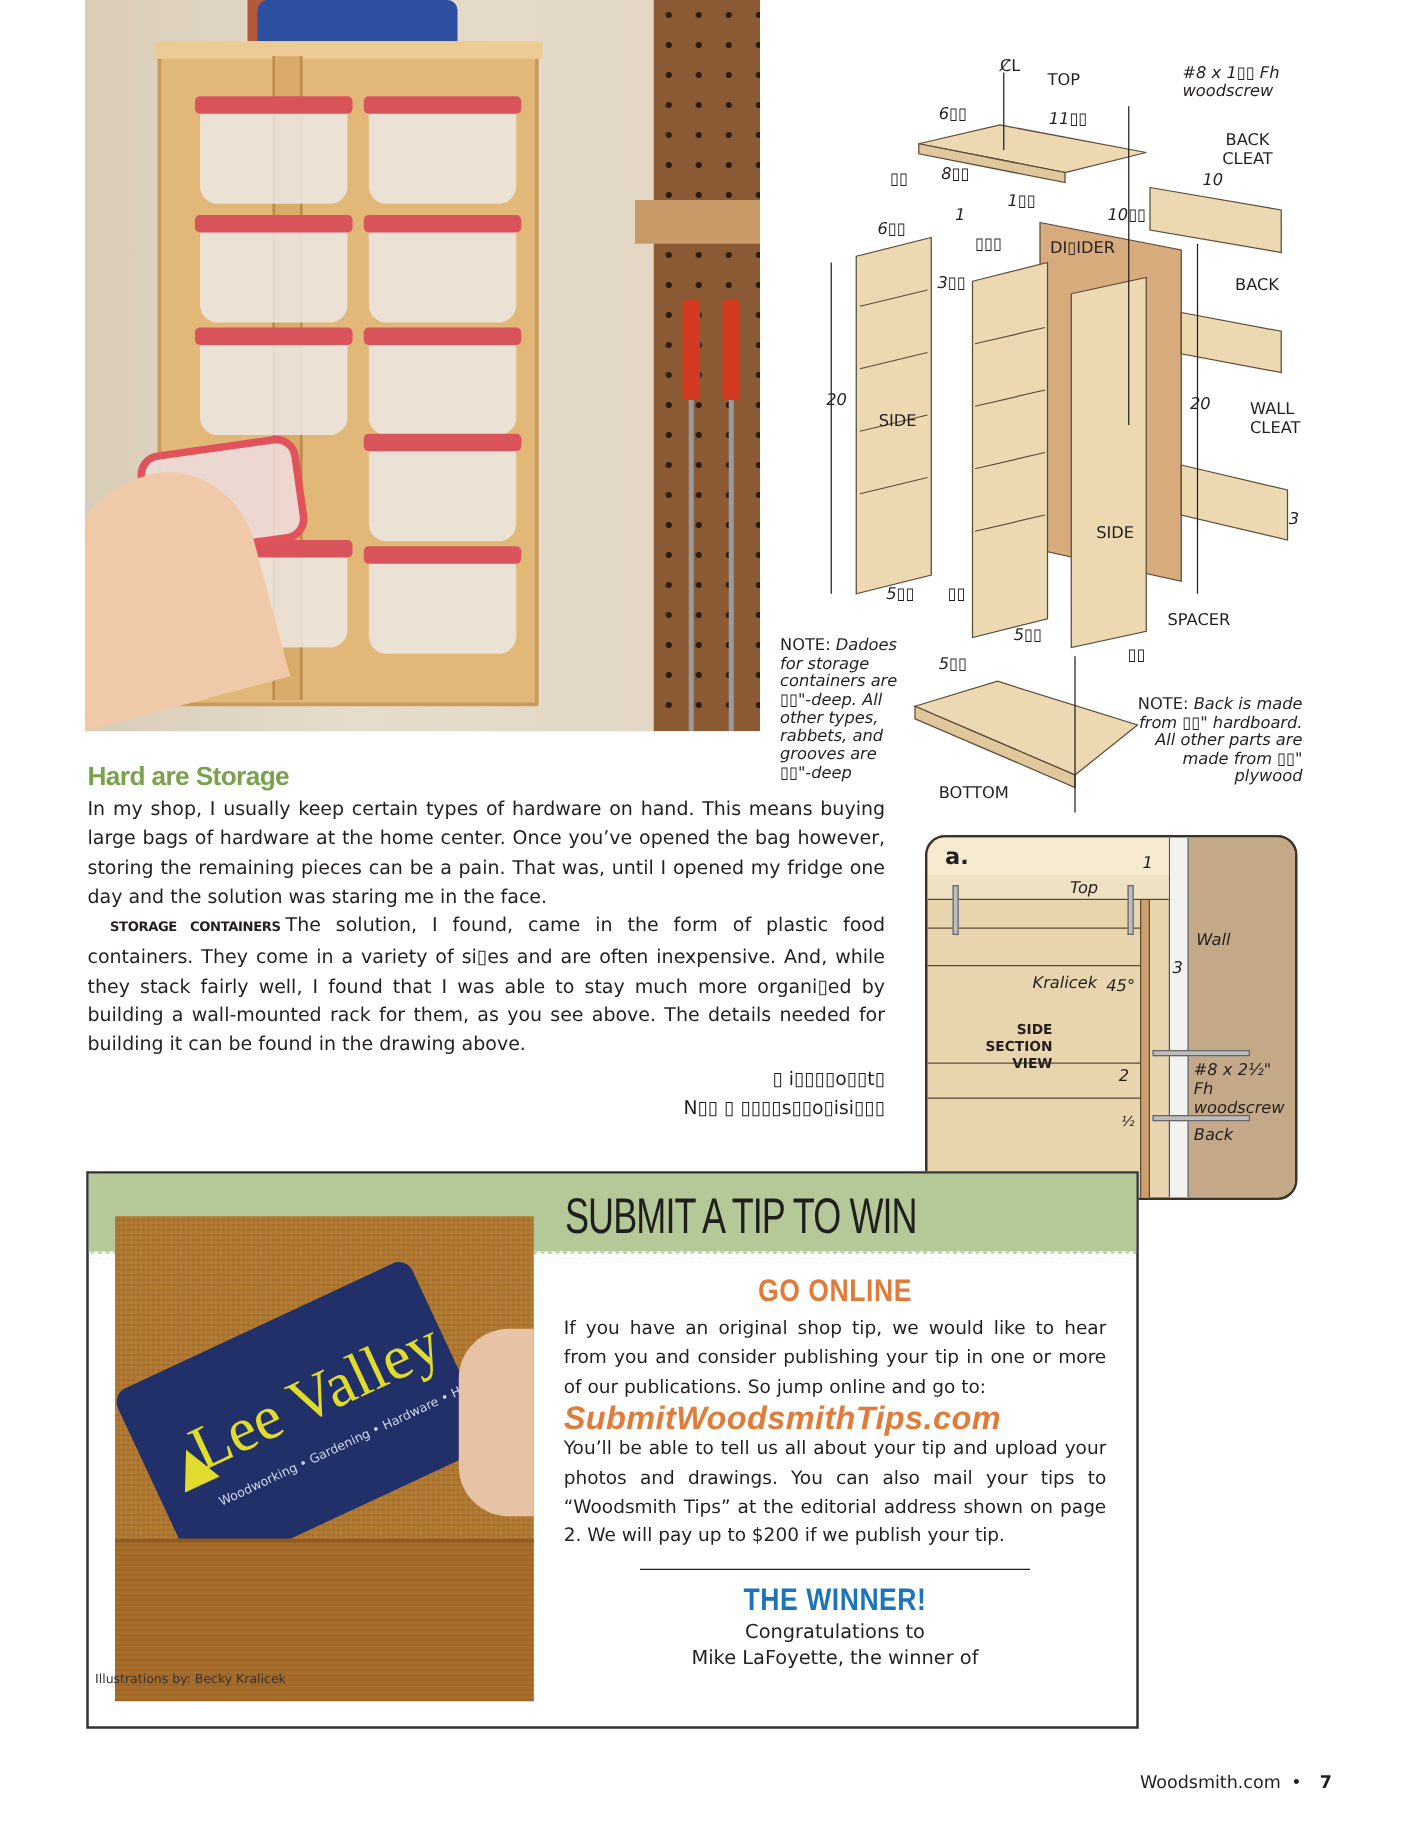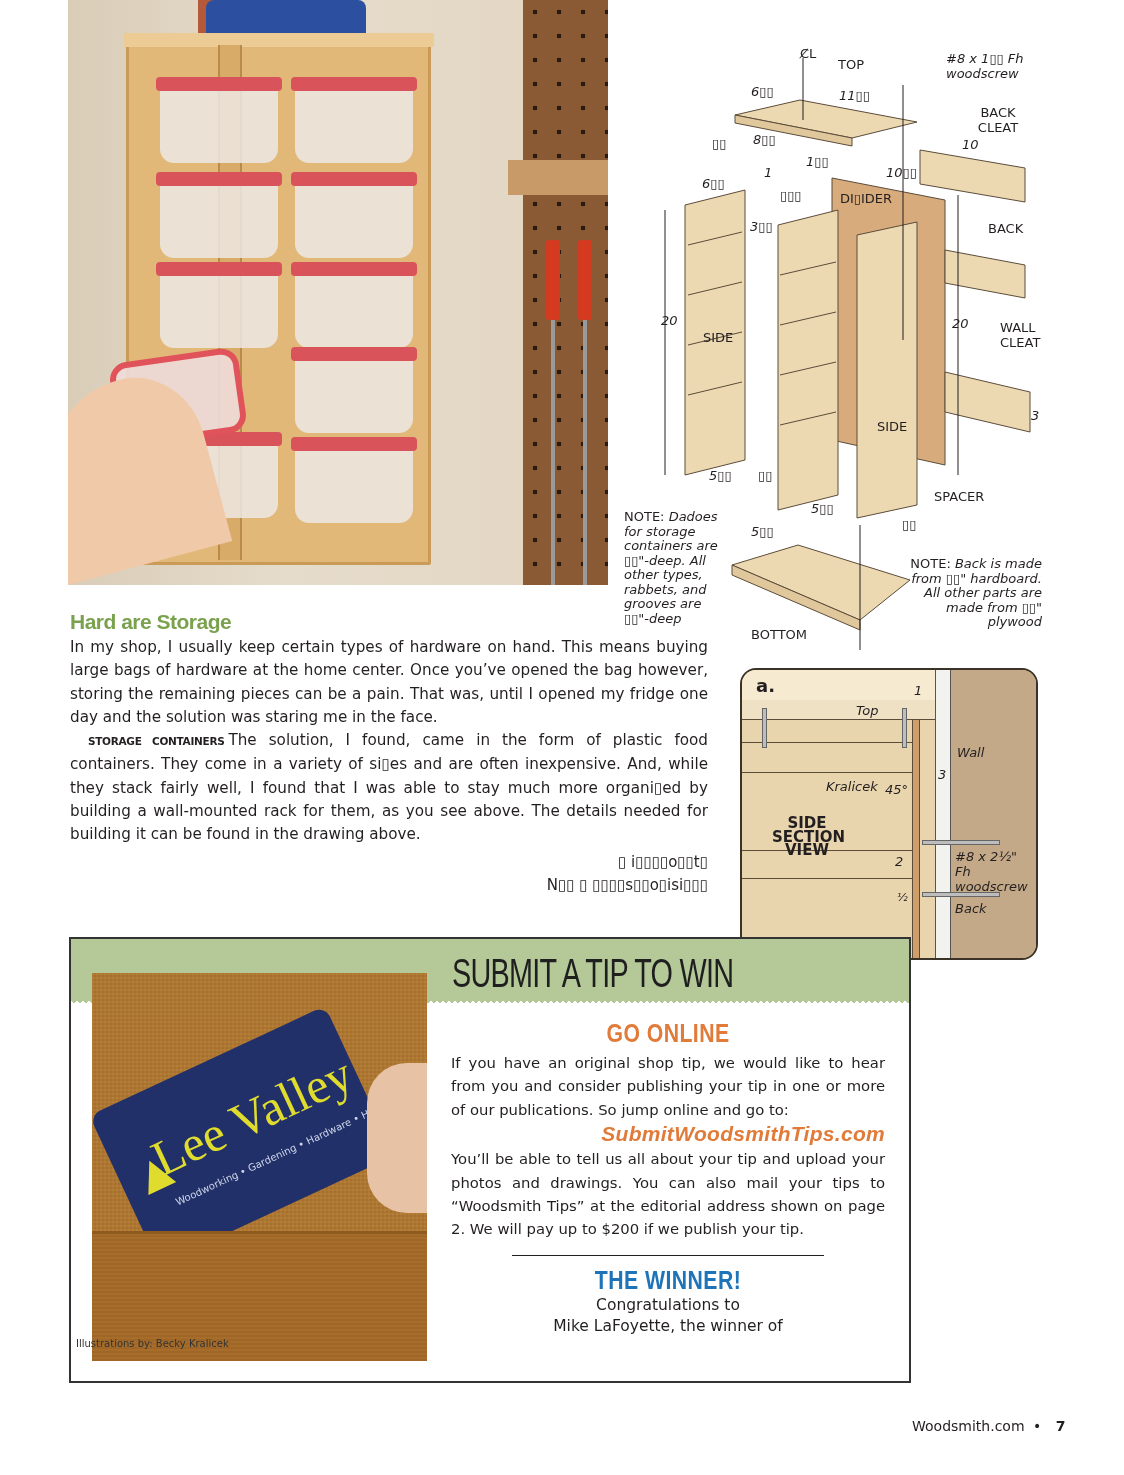--- a/index.html
+++ b/index.html
@@ -64,21 +64,21 @@
                background-image: repeating-linear-gradient(0deg, rgba(0,0,0,0.06) 0 2px, transparent 2px 4px), repeating-linear-gradient(90deg, rgba(255,255,255,0.05) 0 2px, transparent 2px 4px); overflow:hidden; }
   .pocket { position:absolute; left:0; top:258px; width:100%; height:130px; background:#a86d2a; border-top:3px solid #8e5a20;
             background-image: repeating-linear-gradient(0deg, rgba(0,0,0,0.06) 0 2px, transparent 2px 4px); }
   .card { position:absolute; left:20px; top:80px; width:260px; height:165px; background:#22306a; border-radius:12px; transform:rotate(-25deg); }
   .card-logo { position:absolute; left:40px; top:40px; font-family:"Liberation Serif", serif; font-size:50px; color:#e0dc2e; white-space:nowrap; }
   .card-sub { position:absolute; left:42px; top:110px; font-size:10px; color:#cfd6e8; white-space:nowrap; }
   .thumb { position:absolute; right:-20px; top:90px; width:80px; height:150px; background:#e7c2a4; border-radius:40px 20px 20px 40px; }
   .tip-right { position:absolute; left:380px; top:80px; width:434px; }
   .go-online { text-align:center; font-family:"Liberation Sans", sans-serif; font-weight:bold; font-size:25px; color:#e07b3a; transform:scaleX(0.85); letter-spacing:0.5px; }
   .tip-text { font-size:14.8px; line-height:23.4px; color:#231f20; text-align:justify; margin-top:3px; }
-  .tip-url { text-align:right; font-family:"Liberation Sans", sans-serif; font-weight:bold; font-style:italic; font-size:21px; color:#e07b3a; letter-spacing:0.3px; line-height:26px; }
+  .tip-url { text-align:left; font-family:"Liberation Sans", sans-serif; font-weight:bold; font-style:italic; font-size:26px; color:#e07b3a; letter-spacing:0.3px; line-height:26px; }
   .tip-rule { width:312px; height:1px; background:#231f20; margin:14px auto 10px; }
   .winner { text-align:center; font-family:"Liberation Sans", sans-serif; font-weight:bold; font-size:25px; color:#1e74b9; transform:scaleX(0.85); letter-spacing:0.5px; }
   .winner-text { text-align:center; font-size:15.5px; line-height:21.5px; color:#231f20; }
 
   
   .footer-left { left:76px; top:1338px; font-size:10px; color:#333; }
   .footer-right { left:912px; top:1418px; font-size:14px; color:#231f20; }
   .footer-right b { margin-left:6px; }
 </style>
 </head>
@@ -222,21 +222,21 @@
   <div class="screw" style="left:20px;top:38px;width:5px;height:40px;"></div>
   <div class="screw" style="left:160px;top:38px;width:5px;height:40px;"></div>
 
   <span class="lbl" style="left:14px;top:6px;font-size:18px;font-weight:bold;">a.</span>
   <span class="lbl it" style="left:172px;top:14px;">1</span>
   <span class="lbl it" style="left:114px;top:34px;">Top</span>
   <span class="lbl it" style="left:215px;top:76px;">Wall</span>
   <span class="lbl it" style="left:196px;top:98px;">3</span>
   <span class="lbl it" style="left:84px;top:110px;">Kralicek</span>
   <span class="lbl it" style="left:143px;top:113px;">45°</span>
-  <span class="lbl" style="left:30px;top:147px;width:70px;white-space:normal;text-align:center;font-weight:bold;font-size:15px;line-height:13.5px;">SIDE SECTION VIEW</span>
+  <span class="lbl" style="left:30px;top:147px;width:70px;white-space:normal;text-align:right;font-weight:bold;font-size:11px;line-height:13.5px;">SIDE SECTION VIEW</span>
   <span class="lbl it" style="left:213px;top:180px;width:80px;white-space:normal;">#8 x 2½" Fh woodscrew</span>
   <span class="lbl it" style="left:153px;top:185px;">2</span>
   <span class="lbl it" style="left:155px;top:222px;font-size:11px;">½</span>
   <span class="lbl it" style="left:213px;top:232px;">Back</span>
 </div>
 
 <div id="article" class="abs">
   <div class="headline">Hard  are Storage</div>
   <p class="para"><span>In my shop, I usually keep certain types of hardware on hand. This means buying large bags of hardware at the home center. Once you’ve opened the bag however, storing the remaining pieces can be a pain. That was, until I opened my fridge one day and the solution was staring me in the face.</span></p>
   <p class="para"><span class="runin">STORAGE CONTAINERS</span><span>The solution, I found, came in the form of plastic food containers. They come in a variety of si▯es and are often inexpensive. And, while they stack fairly well, I found that I was able to stay much more organi▯ed by building a wall-mounted rack for them, as you see above. The details needed for building it can be found in the drawing above.</span></p>

